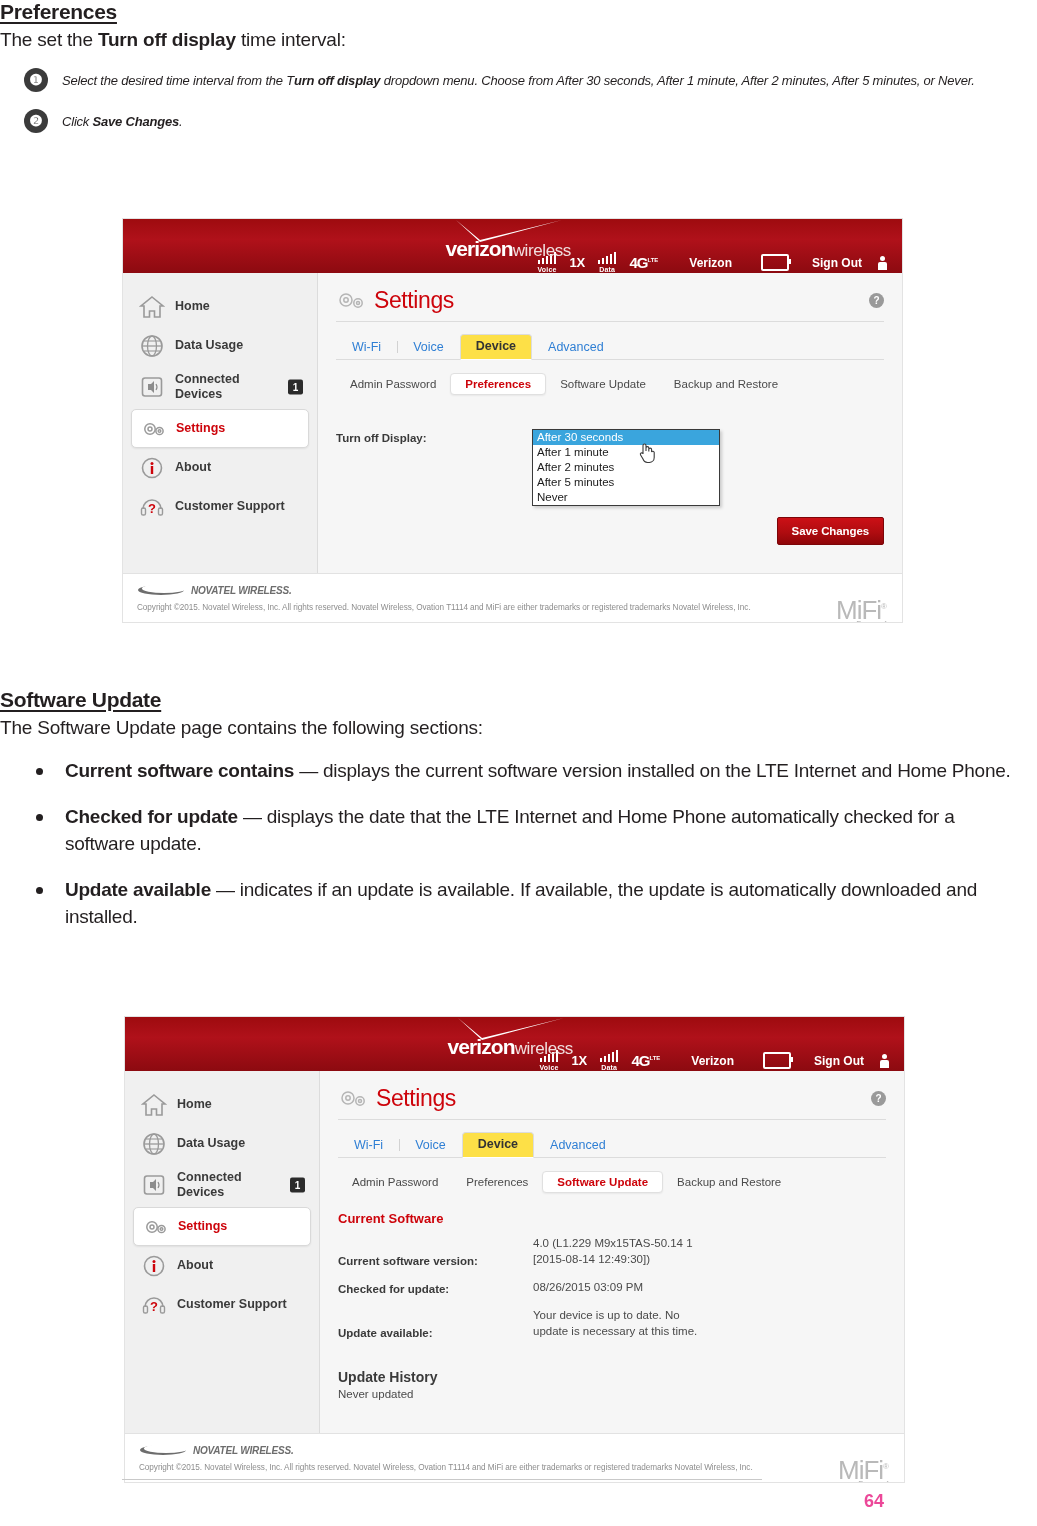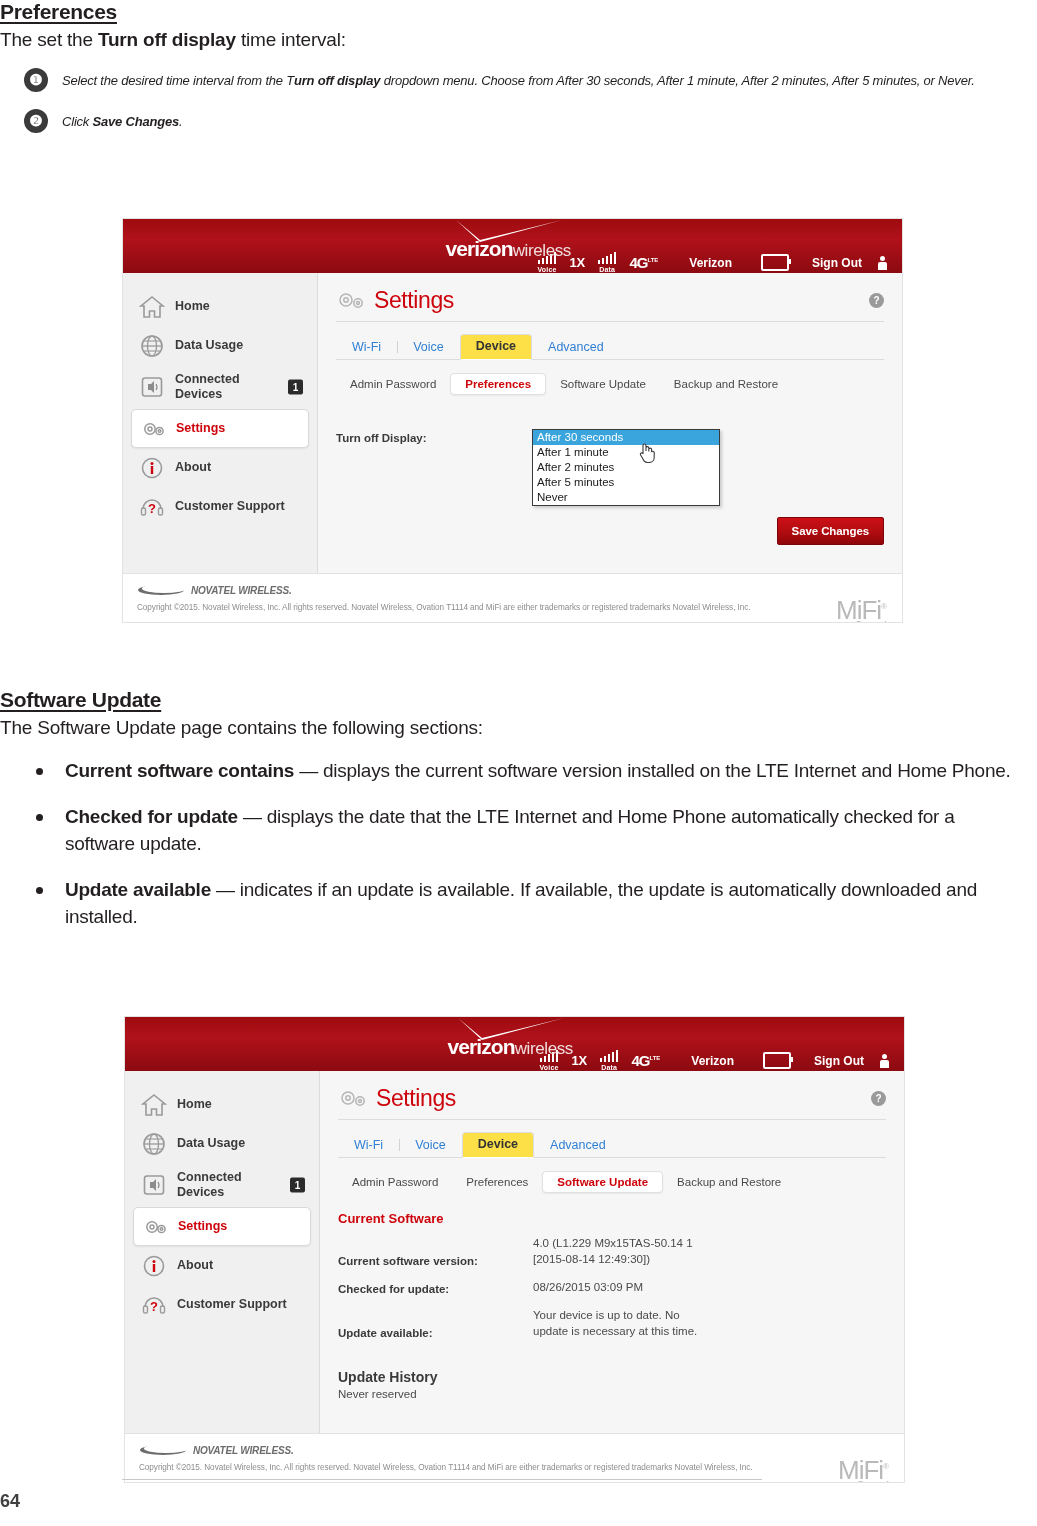--- a/index.html
+++ b/index.html
@@ -524,24 +524,24 @@
     left: 122px;
     right: 122px;
     bottom: 46px;
     height: 1px;
     background: #c9c9c9;
   }
   .page-number {
     position: absolute;
     left: 0; right: 0;
     bottom: 14px;
-    text-align: left;
+    text-align: right;
     font-size: 18px;
     font-weight: bold;
-    color: #404040;
+    color: #ec4899;
   }
 </style>
 </head>
 <body>
 
 <div class="page">
 
   <div style="position:absolute; left:0; top:0; width:1037px;">
     <h2 class="doc-heading">Preferences</h2>
     <p class="doc-intro"><span>The set the </span><b>Turn off display</b><span> time interval:</span></p>
@@ -903,21 +903,21 @@
             <div class="sw-val" style="white-space:pre-line;">08/26/2015 03:09 PM</div>
           </div>
           <div class="sw-row">
             <div class="sw-key">Update available:</div>
             <div class="sw-val" style="white-space:pre-line;">Your device is up to date. No
 update is necessary at this time.</div>
           </div>
         </div>
 
         <div class="sw-history-title">Update History</div>
-        <div class="sw-history-val">Never reserved</div>
+        <div class="sw-history-val">Never updated</div>
       </div>
     </div>
 
     <div class="vz-footer">
       <div class="novatel-logo">
         <svg width="48" height="14" viewBox="0 0 48 14">
           <ellipse cx="24" cy="7" rx="23" ry="5" fill="#6d6d6d"></ellipse>
           <ellipse cx="27" cy="5.5" rx="22" ry="4.6" fill="#ffffff"></ellipse>
         </svg>
         <span class="novatel-word">NOVATEL WIRELESS.</span>

